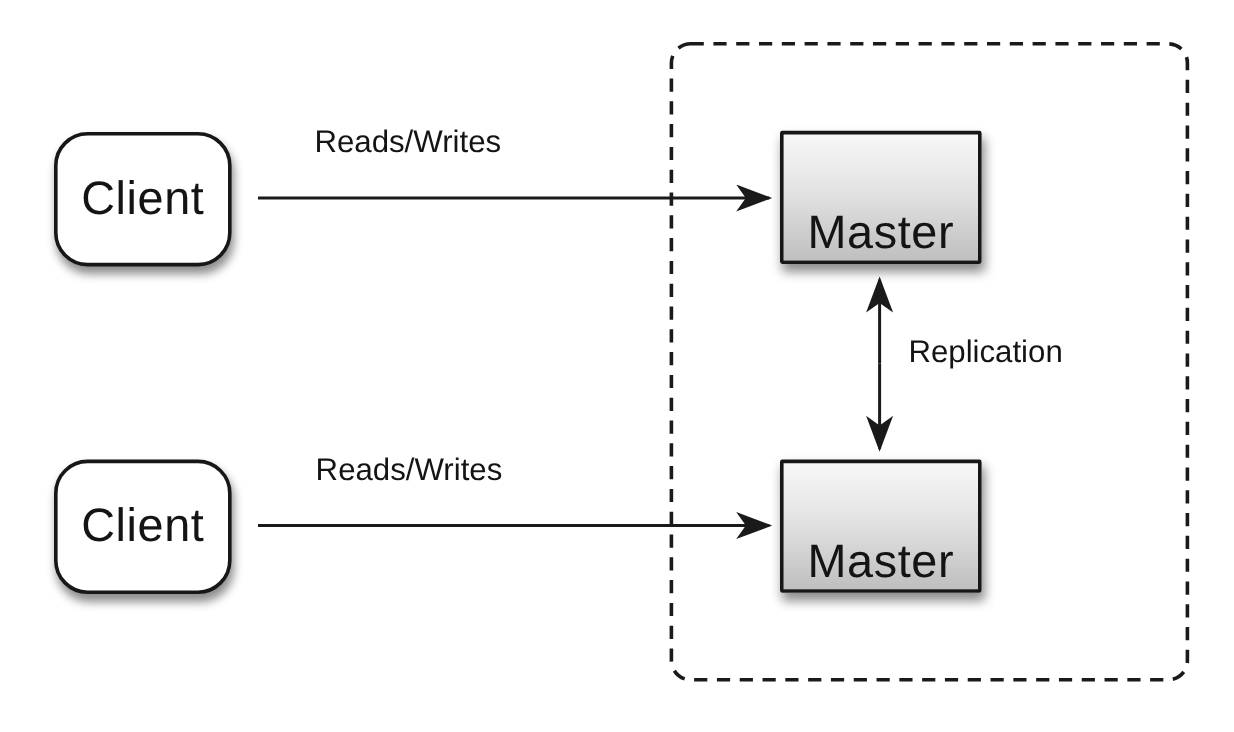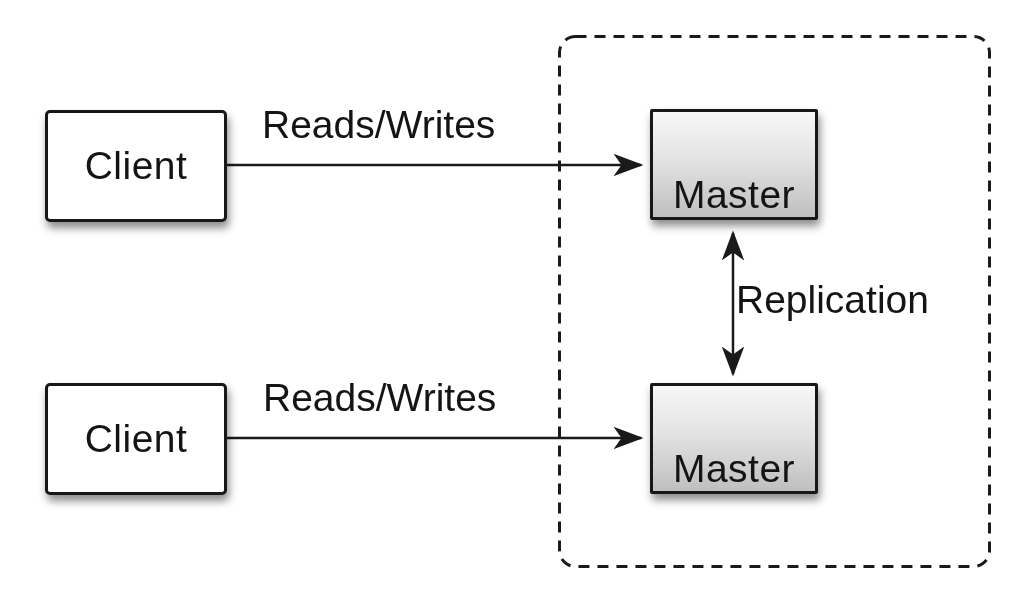--- a/index.html
+++ b/index.html
@@ -28,51 +28,51 @@
     z-index: 2;
     display: flex;
     align-items: center;
     justify-content: center;
     box-sizing: border-box;
     font-size: 39px;
     letter-spacing: 0.5px;
     color: #141414;
   }
   .client-node {
-    width: 182px;
+    width: 148px;
     height: 112px;
     background: #ffffff;
     border: 3px solid #171717;
-    border-radius: 5px;
+    border-radius: 28px;
     box-shadow: 2px 6px 8px rgba(0,0,0,0.45);
   }
   .master-node {
     width: 168px;
     height: 111px;
     background: linear-gradient(180deg, #f7f7f7 0%, #e3e3e3 45%, #bfbfbf 100%);
     border: 3px solid #171717;
     border-radius: 2px;
     box-shadow: 2px 6px 9px rgba(0,0,0,0.45);
     align-items: flex-end;
   }
   #client-top    { left: 45px;  top: 110px; }
   #client-bottom { left: 45px;  top: 383px; }
   #master-top    { left: 650px; top: 109px; }
   #master-bottom { left: 650px; top: 383px; }
   .edge-label {
     position: absolute;
     z-index: 3;
-    font-size: 39px;
+    font-size: 26px;
     line-height: 1;
     white-space: nowrap;
     color: #141414;
   }
   #label-reads-writes-top    { left: 262px; top: 105px; }
   #label-reads-writes-bottom { left: 263px; top: 378px; }
-  #label-replication         { left: 736px; top: 280px; }
+  #label-replication         { left: 757px; top: 280px; }
 </style>
 </head>
 <body>
 
 <div id="canvas">
 
   <svg id="connector-layer" viewBox="0 0 1028 610" xmlns="http://www.w3.org/2000/svg">
     <defs>
       <marker id="arrow-head" markerUnits="strokeWidth" markerWidth="12.6" markerHeight="9.4" refX="11" refY="4.5" orient="auto">
         <polygon points="0,0 12,4.5 0,9 3.2,4.5" fill="#1a1a1a"></polygon>

